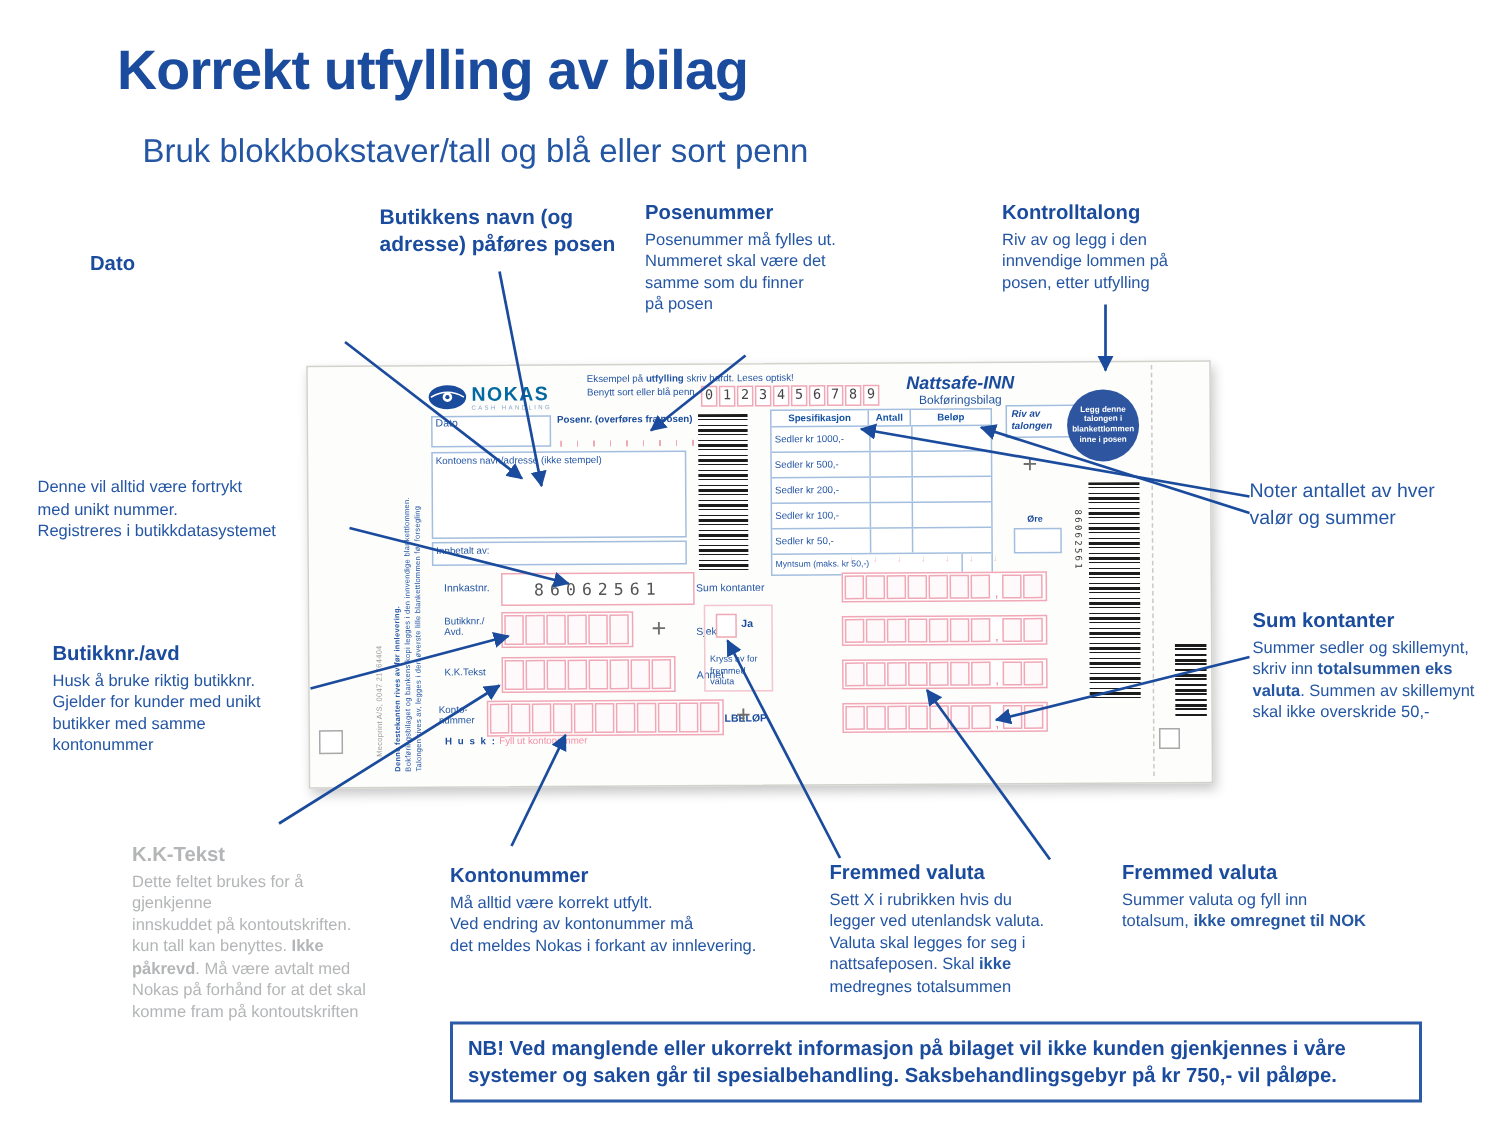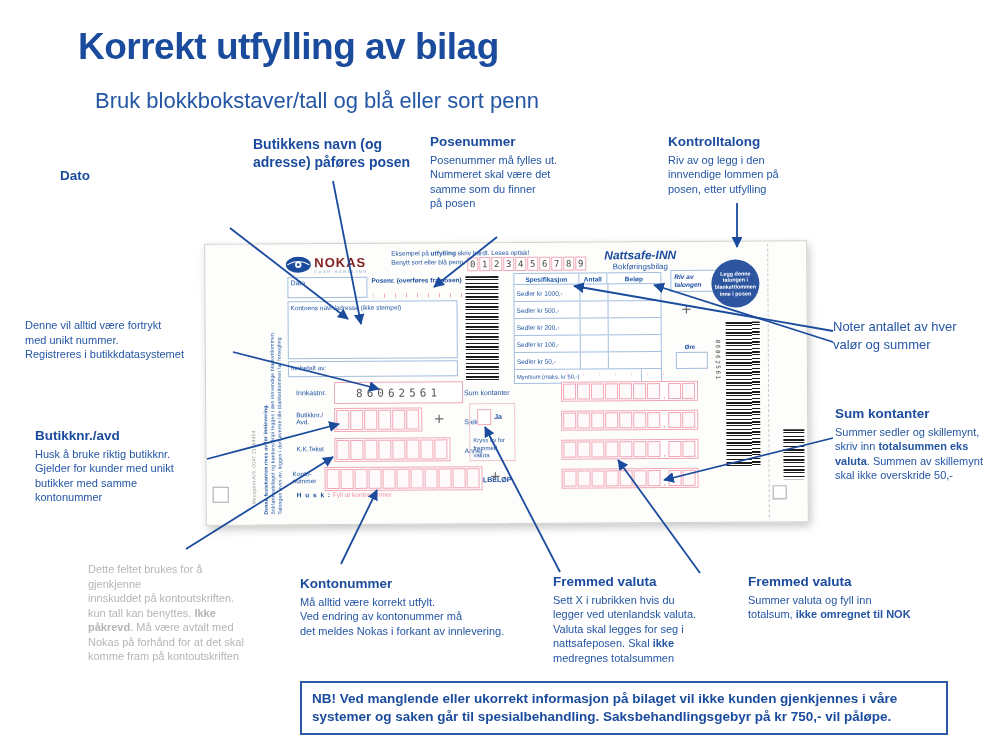--- a/index.html
+++ b/index.html
@@ -77,21 +77,21 @@
        display:flex;align-items:center;justify-content:center;text-align:center;
        padding:5px;box-sizing:border-box;}
   .perf{position:absolute;left:562px;top:2px;height:274px;border-left:1px dashed #c9c9c9;}
   .cb{position:absolute;border:1.5px solid #a8a8a8;background:#fff;}
   .pink-arrows{position:absolute;left:360px;top:128px;color:#f5b9c6;font-size:6px;letter-spacing:13px;}
   .pink-ticks{position:absolute;left:168px;top:50px;width:100px;height:4px;
        background:repeating-linear-gradient(90deg,#f0a8b6 0 1px,transparent 1px 11px);}
 
   .logo{position:absolute;left:80px;top:12px;display:flex;align-items:flex-start;}
   .logo-txt{margin-left:3px;}
-  .logo-name{font-size:13px;font-weight:bold;color:#7f1d1d;letter-spacing:1px;line-height:1;}
+  .logo-name{font-size:13px;font-weight:bold;color:#0369a1;letter-spacing:1px;line-height:1;}
   .logo-sub{font-size:4px;color:#8aa3c8;letter-spacing:1.6px;}
 
   .husk{position:absolute;left:90px;top:247px;font-size:6.5px;}
   .husk .hl{font-weight:bold;color:#1a4b9d;letter-spacing:1px;}
   .husk .ht{color:#f490a6;}
 
   .jablock{position:absolute;left:263px;top:160px;width:44px;height:56px;border:1px solid #f2c5cf;}
   .jacell{position:absolute;left:7px;top:5px;width:12px;height:14px;border:1px solid #f0a8b6;background:#fff;}
   .jalabel{position:absolute;left:24px;top:9px;font-size:7px;color:#1a4b9d;font-weight:bold;}
   .kryss{position:absolute;left:3px;top:33px;font-size:6px;color:#2456a4;line-height:1.25;white-space:pre-line;}
@@ -149,20 +149,21 @@
 
   <div class="ann" style="left:835px;top:406px;width:162px;">
     <div class="h">Sum kontanter</div>
     <div class="b"><span>Summer sedler og skillemynt,
 skriv inn </span><b>totalsummen eks
 valuta</b><span>. Summen av skillemynt
 skal ikke overskride 50,-</span></div>
   </div>
 
   <div class="ann gray" style="left:88px;top:562px;width:190px;">
+    <div class="h">K.K-Tekst</div>
     <div class="b"><span>Dette feltet brukes for å
 gjenkjenne
 innskuddet på kontoutskriften.
 kun tall kan benyttes. </span><b>Ikke
 påkrevd</b><span>. Må være avtalt med
 Nokas på forhånd for at det skal
 komme fram på kontoutskriften</span></div>
   </div>
 
   <div class="ann" style="left:300px;top:576px;width:220px;">

